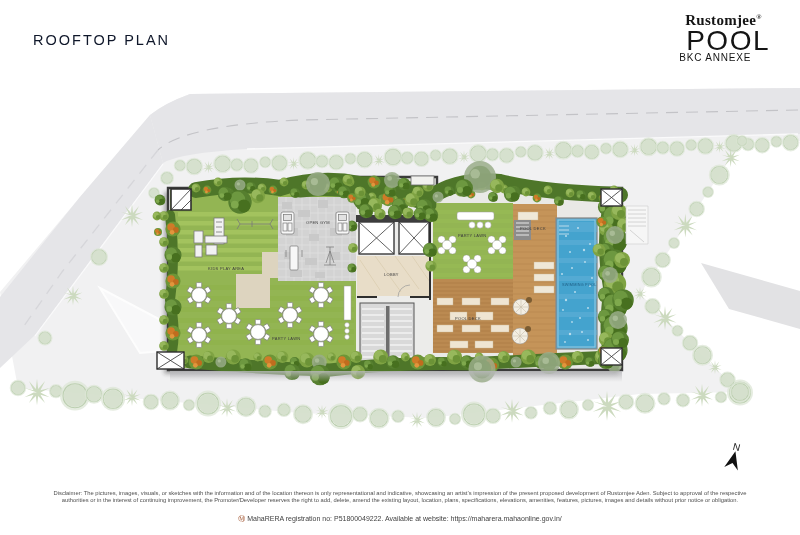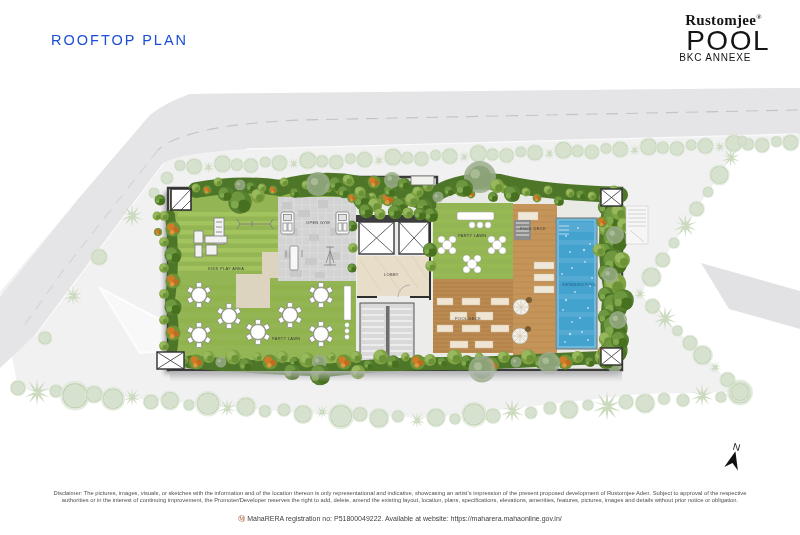--- a/index.html
+++ b/index.html
@@ -1,17 +1,17 @@
 <!DOCTYPE html>
 <html><head>
 <meta charset="utf-8">
 <style>
   html,body{margin:0;padding:0;width:800px;height:535px;background:#ffffff;overflow:hidden;}
   body{font-family:"Liberation Sans", sans-serif;position:relative;}
-  #title{position:absolute;left:51px;top:32px;font-size:14.5px;letter-spacing:2px;color:#1d4ed8;}
+  #title{position:absolute;left:33px;top:32px;font-size:14.5px;letter-spacing:2px;color:#0f172a;}
   #logo{position:absolute;right:30px;top:12px;text-align:left;color:#141414;}
   #logo .rj{font-family:"Liberation Serif",serif;font-weight:bold;font-size:15px;letter-spacing:0.3px;}
   #logo .aden{font-size:28px;letter-spacing:1.5px;margin-top:0px;font-weight:400;margin-left:1px;line-height:24px;}
   #logo .bkc{font-size:10px;letter-spacing:0.8px;margin-top:-1px;margin-left:-6px;}
   #disc{position:absolute;left:0;right:0;top:490px;text-align:center;color:#4f4f4f;font-size:5.8px;line-height:7.4px;}
   #rera{position:absolute;left:0;right:0;top:514px;text-align:center;color:#3f3f3f;font-size:7px;}
 </style>
 </head>
 <body>
 <svg id="plan" width="800" height="535" viewBox="0 0 800 535" xmlns="http://www.w3.org/2000/svg" style="position:absolute;left:0;top:0">

